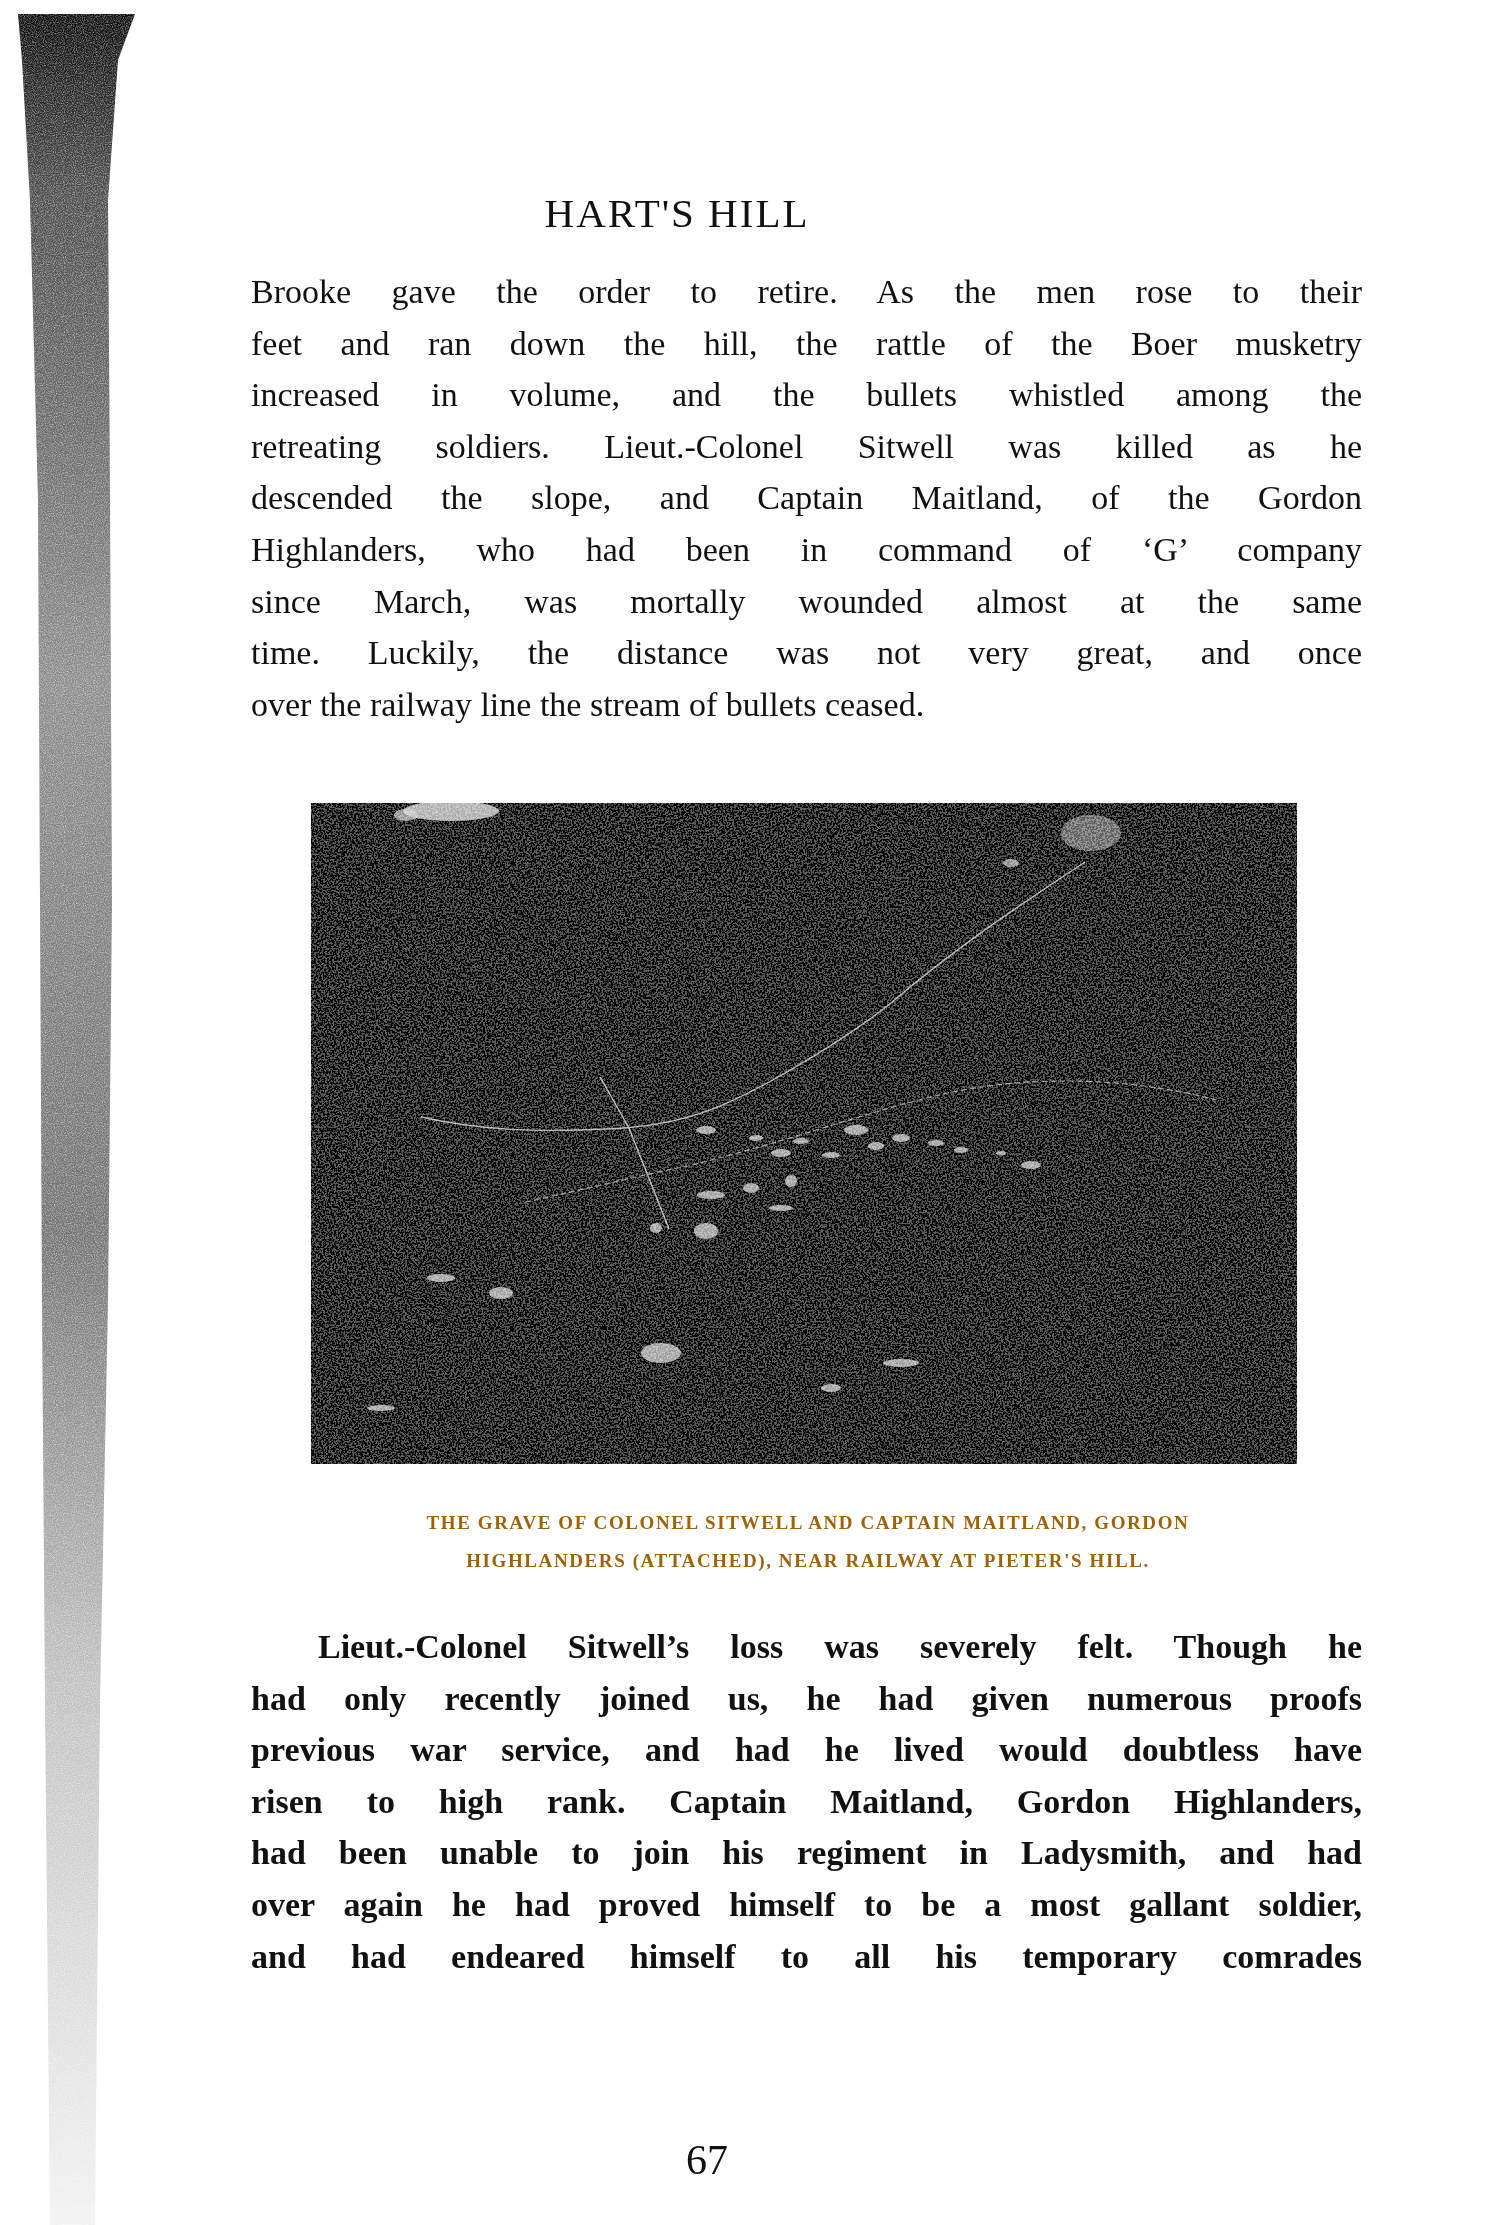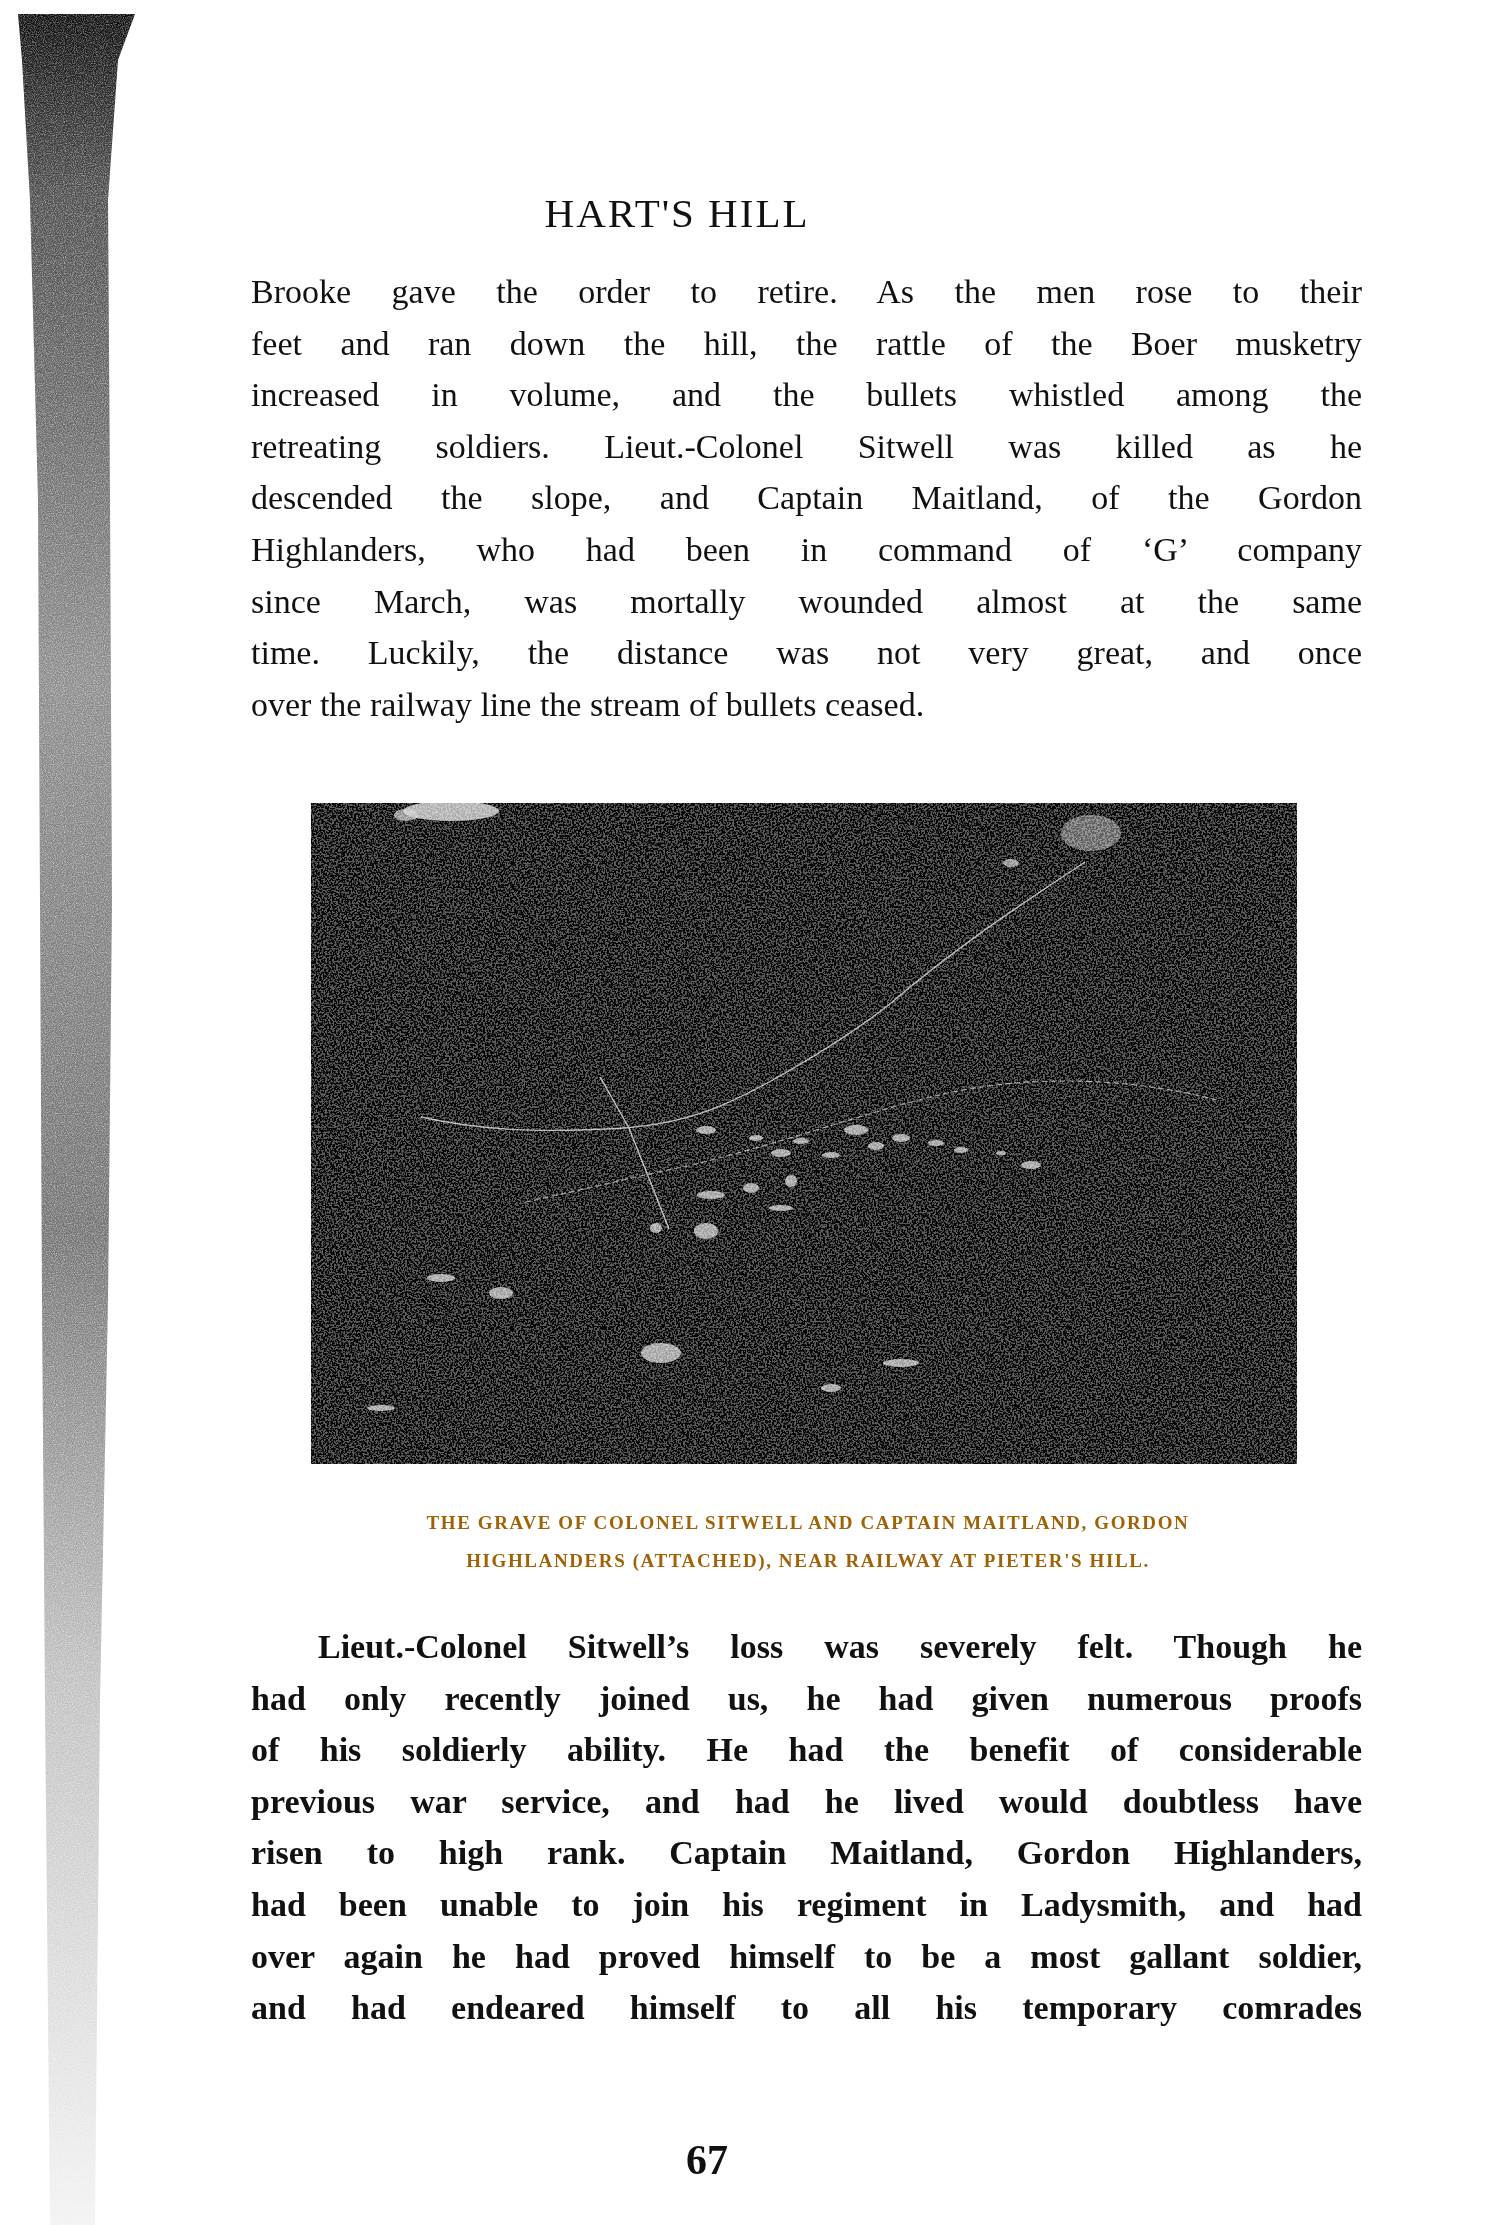--- a/index.html
+++ b/index.html
@@ -34,21 +34,21 @@
   }
   .photo svg { display: block; }
   .caption {
     position: absolute; left: 300px; width: 1016px; top: 1504px;
     text-align: center; font-size: 19px; font-weight: bold;
     letter-spacing: 1.6px; color: #a16207;
   }
   .caption .cline { line-height: 38px; height: 38px; white-space: nowrap; }
   .pagenum {
     position: absolute; left: 0; width: 1306px; top: 2132px;
-    text-align: center; font-size: 42px; font-weight: bold; line-height: 56px;
+    text-align: center; font-size: 42px; font-weight: normal; line-height: 56px;
     padding-left: 108px; box-sizing: border-box;
   }
 </style>
 </head>
 <body>
 
 <div class="gutter">
   <svg width="150" height="2225" viewBox="0 0 150 2225">
     <defs>
       <linearGradient id="gv" x1="0" y1="0" x2="0" y2="1">
@@ -136,21 +136,20 @@
 </div>
 
 <div class="caption">
   <div class="cline">THE GRAVE OF COLONEL SITWELL AND CAPTAIN MAITLAND, GORDON</div>
   <div class="cline">HIGHLANDERS (ATTACHED), NEAR RAILWAY AT PIETER'S HILL.</div>
 </div>
 
 <div class="para p2">
   <div class="line indent">Lieut.-Colonel Sitwell’s loss was severely felt.  Though he</div>
   <div class="line">had only recently joined us, he had given numerous proofs</div>
-  <div class="line">of his soldierly ability.  He had the benefit of considerable</div>
   <div class="line">previous war service, and had he lived would doubtless have</div>
   <div class="line">risen to high rank.  Captain Maitland, Gordon Highlanders,</div>
   <div class="line">had been unable to join his regiment in Ladysmith, and had</div>
   <div class="line">over again he had proved himself to be a most gallant soldier,</div>
   <div class="line">and had endeared himself to all his temporary comrades</div>
 </div>
 
 <div class="pagenum">67</div>
 
 </body></html>

